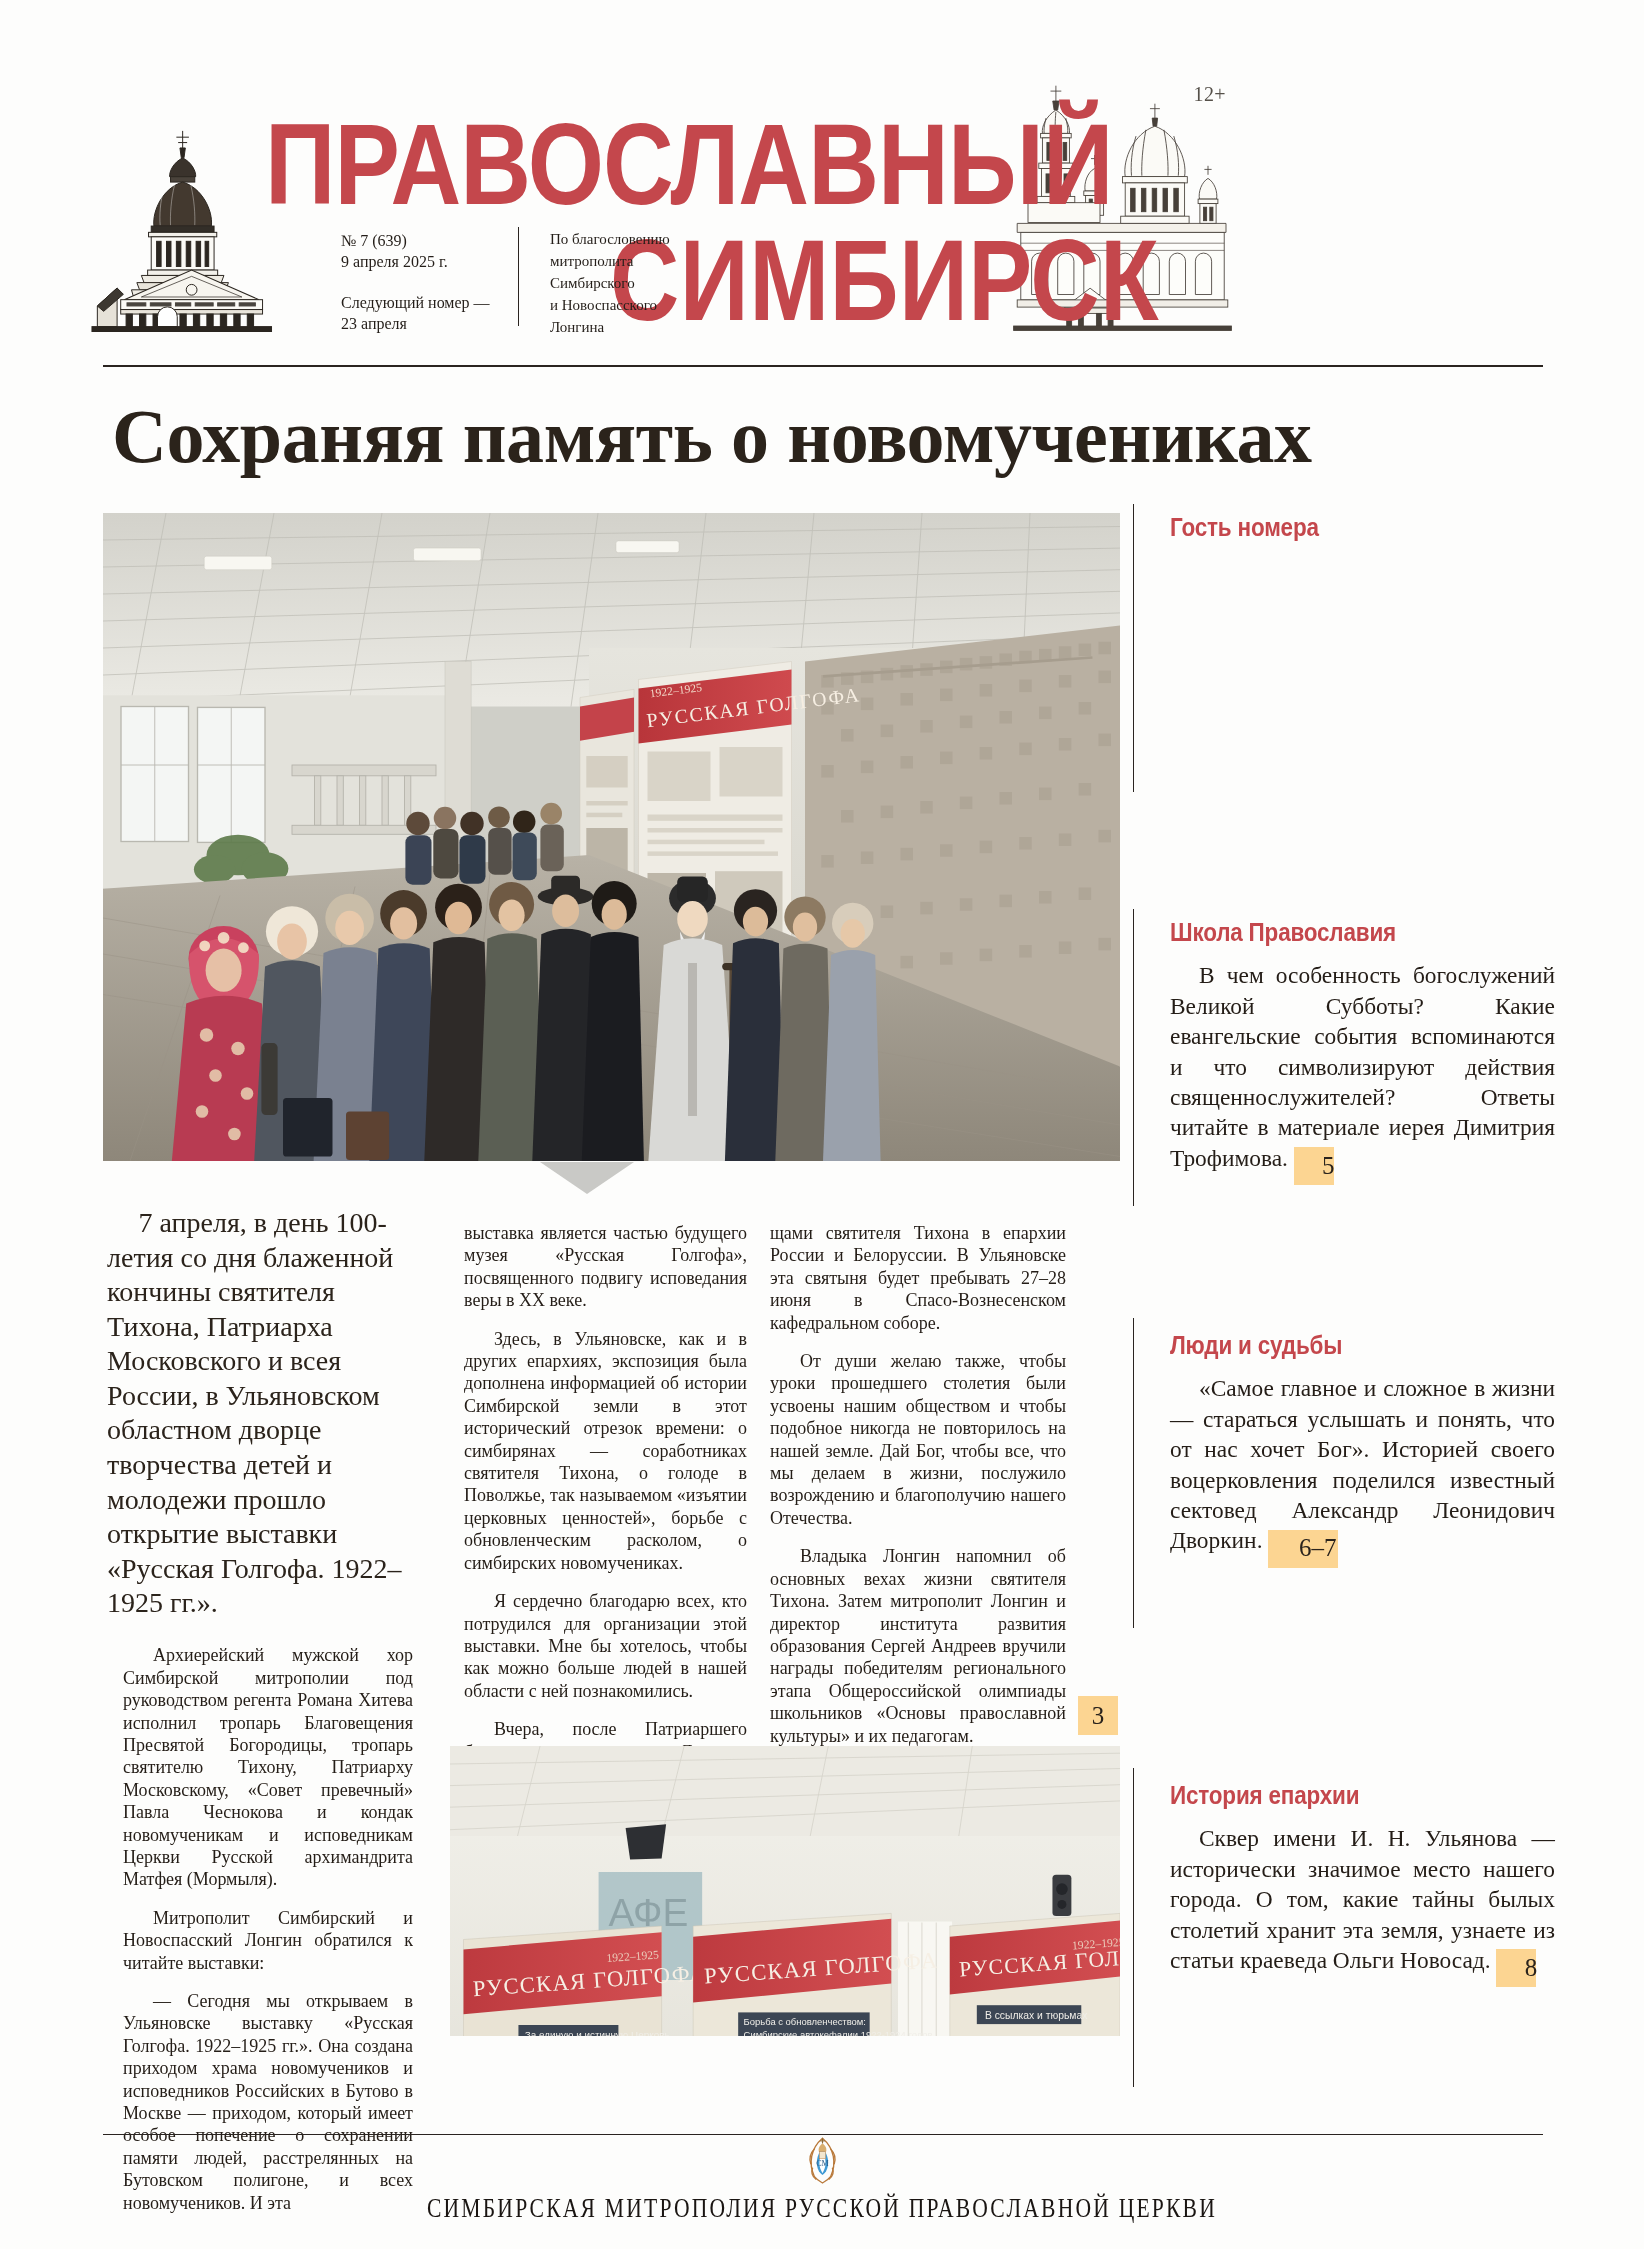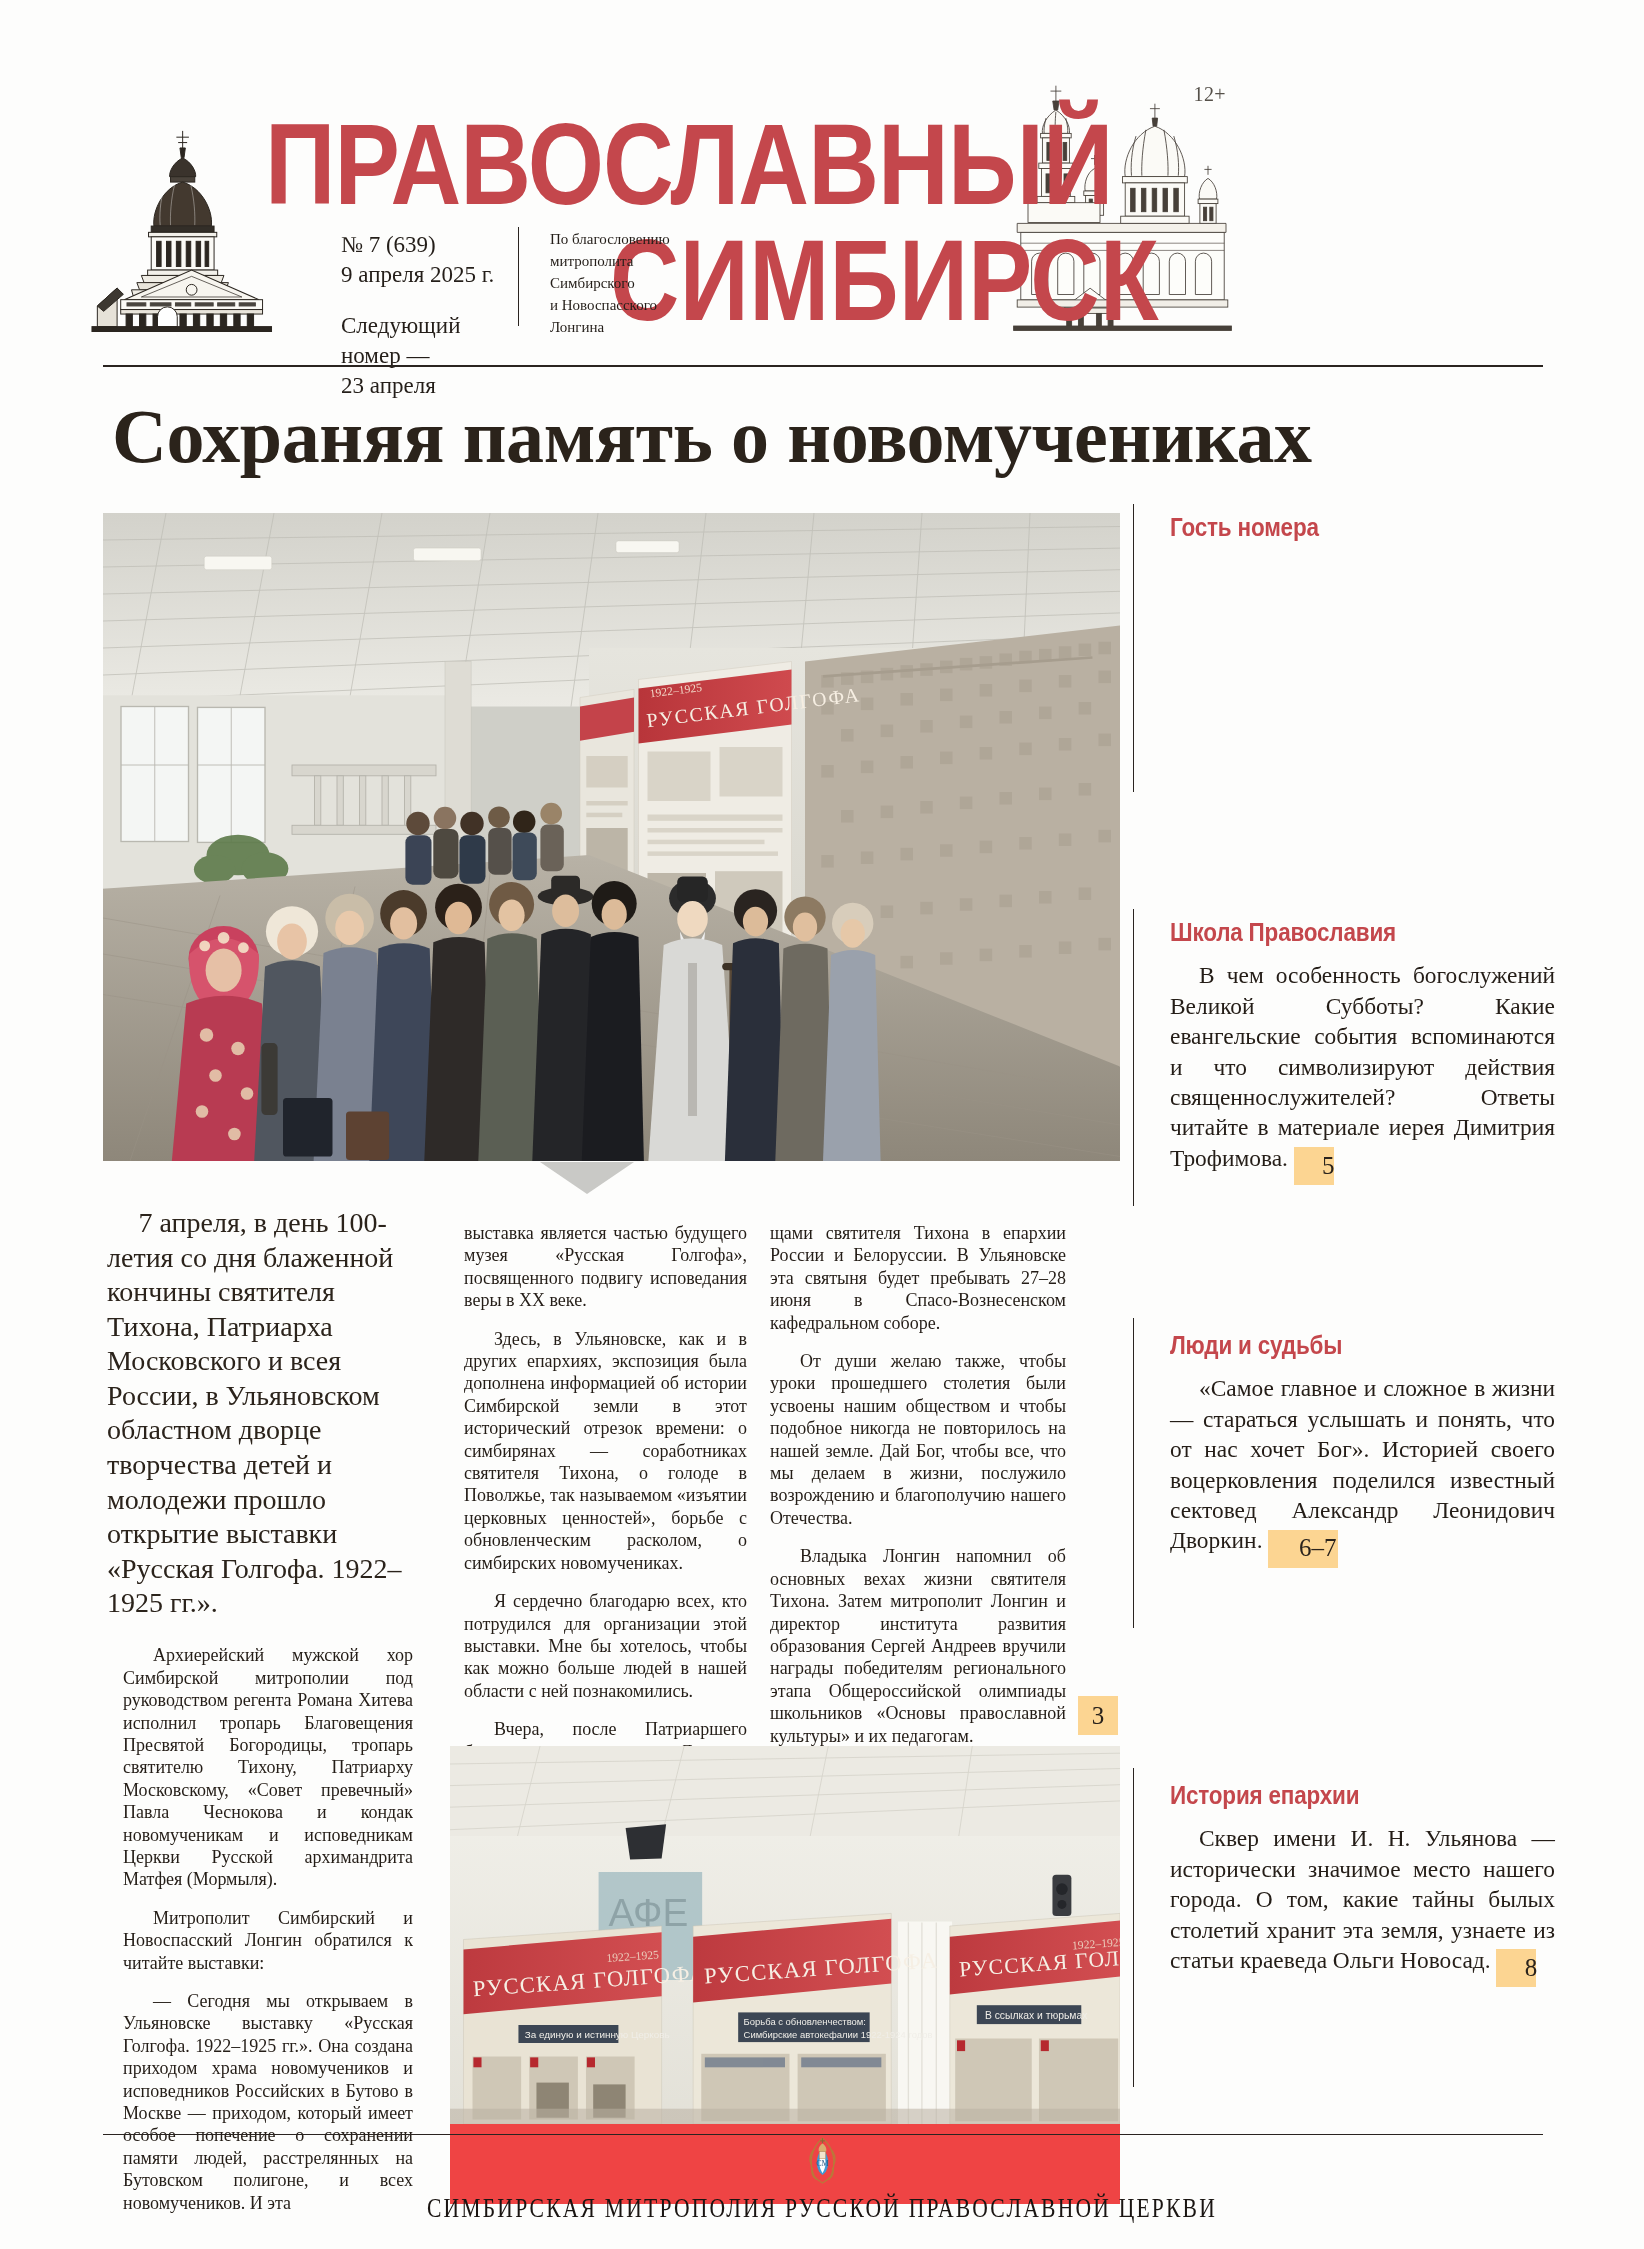--- a/index.html
+++ b/index.html
@@ -87,21 +87,21 @@
     transform-origin: left top;
     white-space: nowrap;
   }
 
   .issue-block {
     position: absolute;
     left: 341px;
     top: 230px;
     width: 166px;
     font-family: "Liberation Serif", serif;
-    font-size: 23px;
+    font-size: 16px;
     line-height: 1.32;
     color: #241e19;
   }
   .issue-block .gap { height: 20px; }
 
   .blessing-block {
     position: absolute;
     left: 538px;
     top: 229px;
     width: 166px;
@@ -227,21 +227,21 @@
     align-items: center;
     justify-content: center;
   }
 
   
   .bottom-photo {
     position: absolute;
     left: 450px;
     top: 1746px;
     width: 670px;
-    height: 458px;
+    height: 290px;
     overflow: hidden;
     background: #ef4444;
   }
   .sb-divider {
     position: absolute;
     left: 1133px;
     width: 1.3px;
     background: #2a2420;
   }
 

